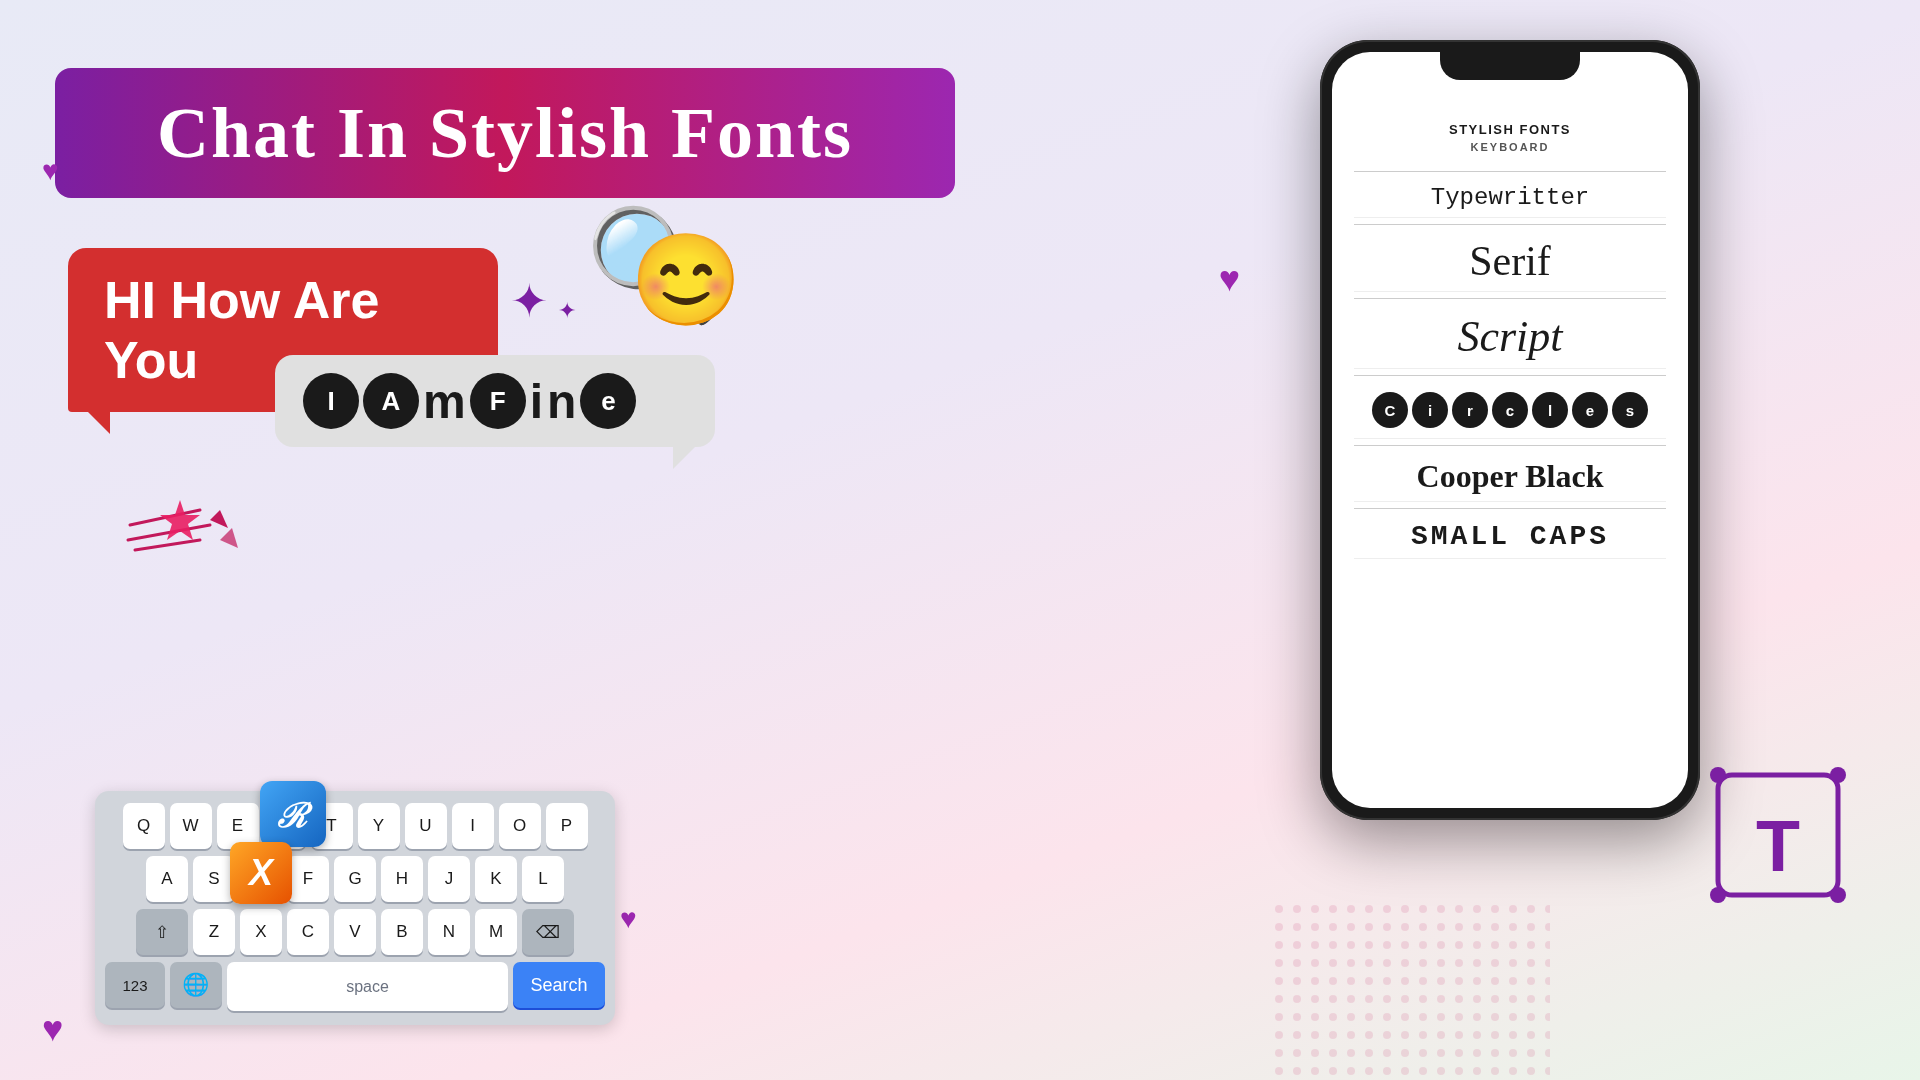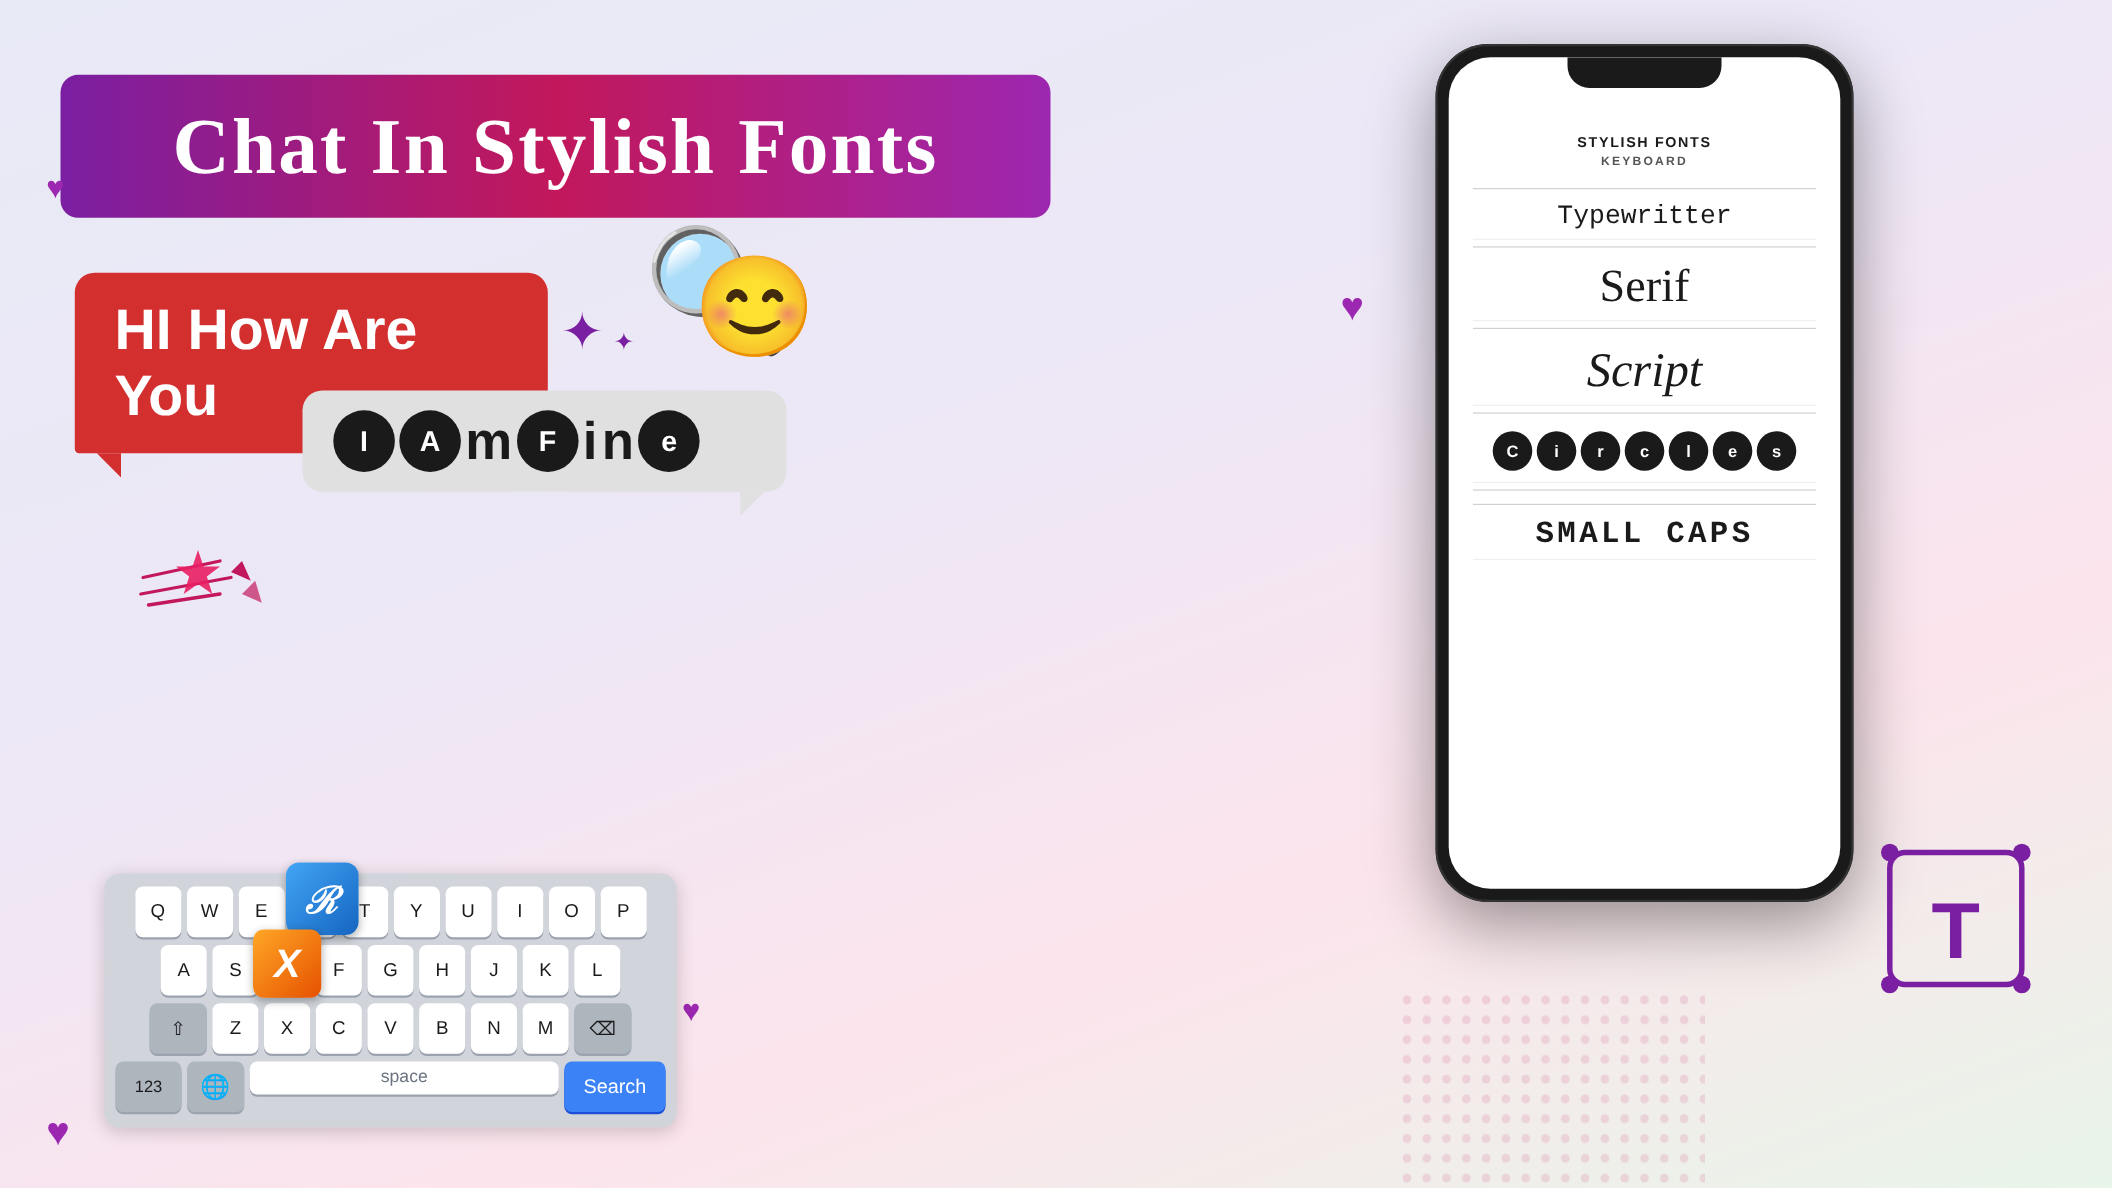--- a/index.html
+++ b/index.html
@@ -167,21 +167,21 @@
       display: flex;
       align-items: center;
       justify-content: center;
       font-size: 22px;
       box-shadow: 0 2px 0 #9ca3af;
     }
     .key-space {
       background: white;
       border-radius: 7px;
       flex: 1;
-      height: 30px;
+      height: 49px;
       display: flex;
       align-items: center;
       justify-content: center;
       font-size: 16px;
       color: #6b7280;
       box-shadow: 0 2px 0 #9ca3af;
     }
     .key-search {
       background: #3b82f6;
       border-radius: 7px;
@@ -193,21 +193,21 @@
       font-size: 18px;
       color: white;
       font-weight: 400;
       box-shadow: 0 2px 0 #1d4ed8;
     }
 
     
     .phone-container {
       position: absolute;
       top: 40px;
-      right: 235px;
+      right: 220px;
       width: 380px;
       height: 628px;
     }
     .phone-outer {
       width: 380px;
       height: 780px;
       background: #1a1a1a;
       border-radius: 48px;
       padding: 12px;
       box-shadow: 0 20px 60px rgba(0,0,0,0.4), inset 0 0 0 2px #333;
@@ -473,20 +473,23 @@
             <div class="font-circle-letter">i</div>
             <div class="font-circle-letter">r</div>
             <div class="font-circle-letter">c</div>
             <div class="font-circle-letter">l</div>
             <div class="font-circle-letter">e</div>
             <div class="font-circle-letter">s</div>
           </div>
         </div>
         <div class="phone-divider"></div>
 
+        <div class="font-item">
+          <div class="font-cooper">Cooper Black</div>
+        </div>
         <div class="phone-divider"></div>
 
         <div class="font-item">
           <div class="font-small-caps">SMALL CAPS</div>
         </div>
       </div>
     </div>
   </div>
 </div>
 

